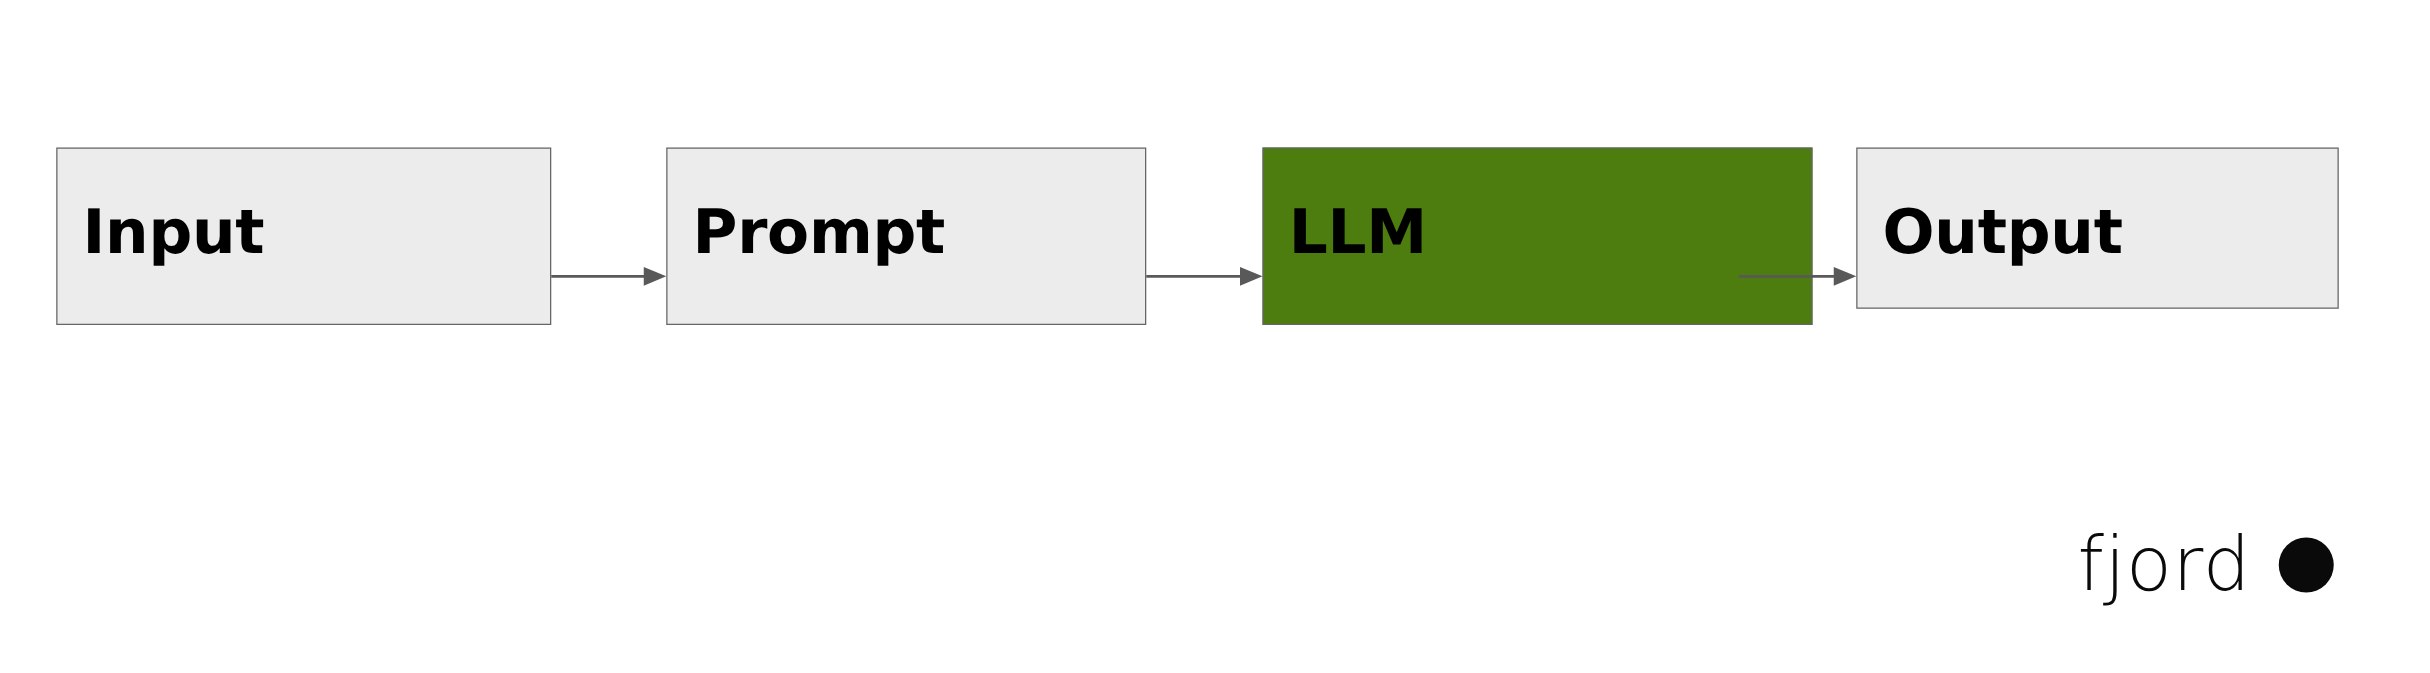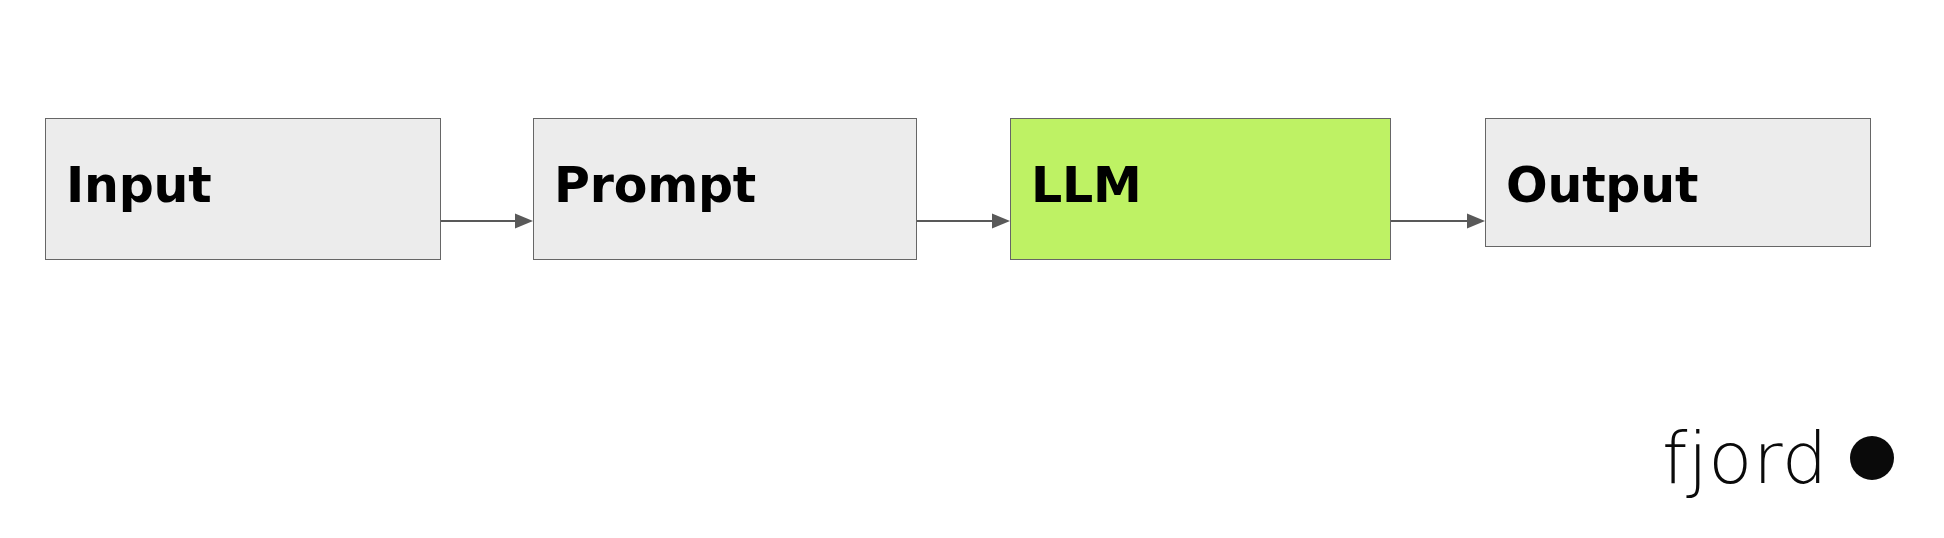--- a/index.html
+++ b/index.html
@@ -61,21 +61,21 @@
   
   #brand-logo {
     position: absolute;
     display: flex;
     align-items: center;
     gap: 22px;
   }
   .brand-wordmark {
     font-family: "DejaVu Sans", "Liberation Sans", sans-serif;
     font-weight: 300;
-    font-size: 72px;
+    font-size: 60px;
     line-height: 1;
     color: #0a0a0a;
     letter-spacing: 0.5px;
   }
   .brand-dot {
     width: 44px;
     height: 44px;
     border-radius: 50%;
     background: #0a0a0a;
     flex: 0 0 auto;
@@ -87,21 +87,21 @@
 <div id="diagram-canvas" style="background: rgb(255, 255, 255);">
 
   <div class="node-box" id="node-input" style="left: 45px; top: 118px; width: 396px; height: 142px; background: rgb(236, 236, 236); border-color: rgb(102, 102, 102);">
     <span class="node-label" style="color: rgb(0, 0, 0);">Input</span>
   </div>
 
   <div class="node-box" id="node-prompt" style="left: 533px; top: 118px; width: 384px; height: 142px; background: rgb(236, 236, 236); border-color: rgb(102, 102, 102);">
     <span class="node-label" style="color: rgb(0, 0, 0);">Prompt</span>
   </div>
 
-  <div class="node-box" id="node-llm" style="left: 1010px; top: 118px; width: 381px; height: 142px; background: #bef264; border-color: rgb(102, 102, 102);">
+  <div class="node-box" id="node-llm" style="left: 1010px; top: 118px; width: 440px; height: 142px; background: #4d7c0f; border-color: rgb(102, 102, 102);">
     <span class="node-label" style="color: rgb(0, 0, 0);">LLM</span>
   </div>
 
   <div class="node-box" id="node-output" style="left: 1485px; top: 118px; width: 386px; height: 129px; background: rgb(236, 236, 236); border-color: rgb(102, 102, 102);">
     <span class="node-label" style="color: rgb(0, 0, 0);">Output</span>
   </div>
 
   <div class="connector" id="connector-input-prompt" style="left: 441px; top: 209px; width: 92px;">
     <svg width="92" height="24" viewBox="0 0 92 24" xmlns="http://www.w3.org/2000/svg">
       <line class="conn-line" x1="0" y1="12" x2="76" y2="12" stroke="#595959" stroke-width="2.2"></line>

